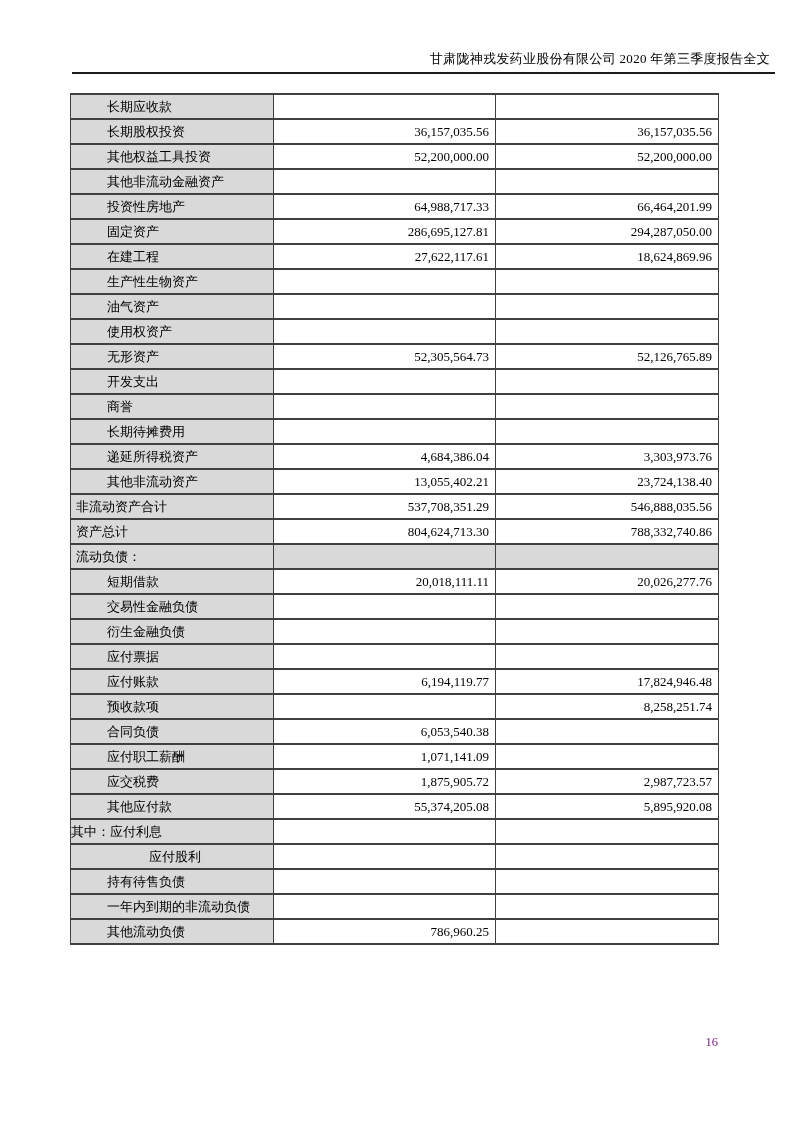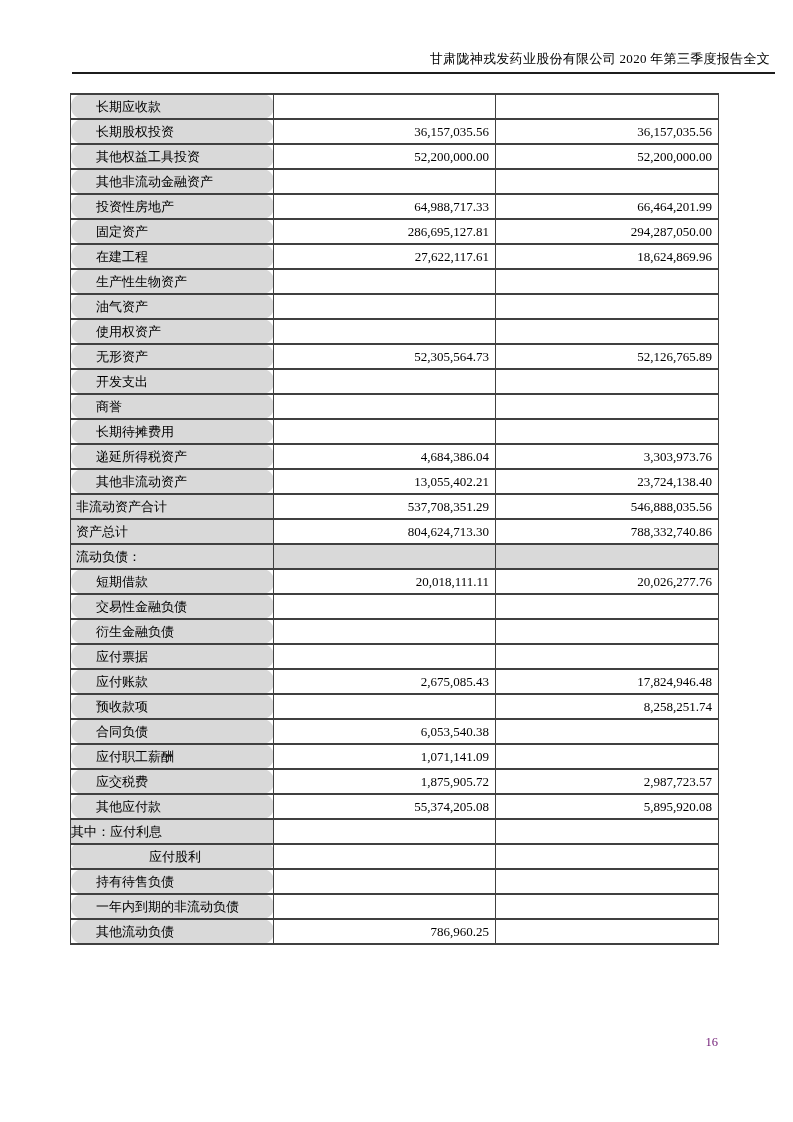--- a/index.html
+++ b/index.html
@@ -55,23 +55,23 @@
     text-align: left;
   }
   td.val {
     background: #ffffff;
     text-align: right;
     padding-right: 6px;
     font-family: "Liberation Serif", "DejaVu Serif", serif;
   }
   tr.section td.val { background: #d9d9d9; }
   .ind-0 { padding-left: 5px; }
-  .ind-1 { padding-left: 25px; border-radius: 12px; }
+  .ind-1 { padding-left: 36px; }
   .ind-2 { }
-  .ind-3 { padding-left: 78px; border-radius: 7px; }
+  .ind-3 { padding-left: 78px; }
   .page-number {
     position: absolute;
     left: 70px;
     top: 1035px;
     width: 648px;
     text-align: right;
     font-size: 12.5px;
     color: #701a75;
   }
   .cninfo-logo {
@@ -260,21 +260,21 @@
   </tr>
 
   <tr>
     <td class="label ind-1">应付票据</td>
     <td class="val v1"></td>
     <td class="val v2"></td>
   </tr>
 
   <tr>
     <td class="label ind-1">应付账款</td>
-    <td class="val v1">2,675,085.43</td>
+    <td class="val v1">6,194,119.77</td>
     <td class="val v2">17,824,946.48</td>
   </tr>
 
   <tr>
     <td class="label ind-1">预收款项</td>
     <td class="val v1"></td>
     <td class="val v2">8,258,251.74</td>
   </tr>
 
   <tr>

